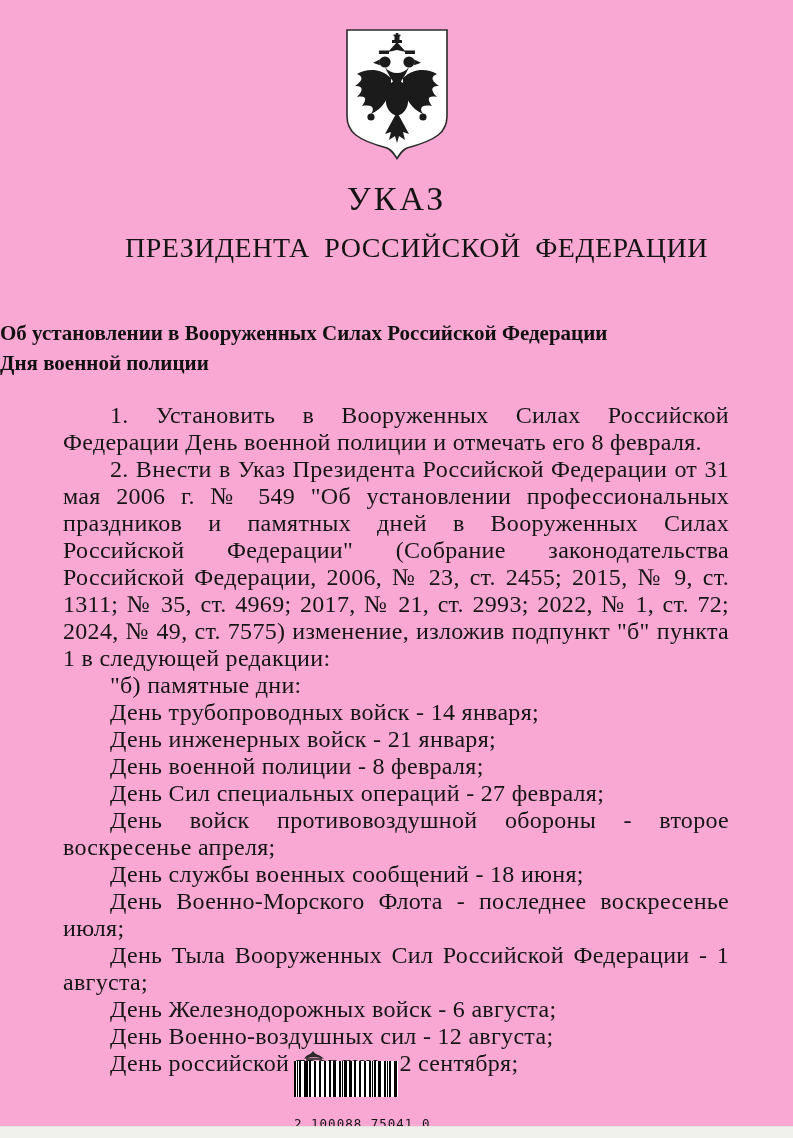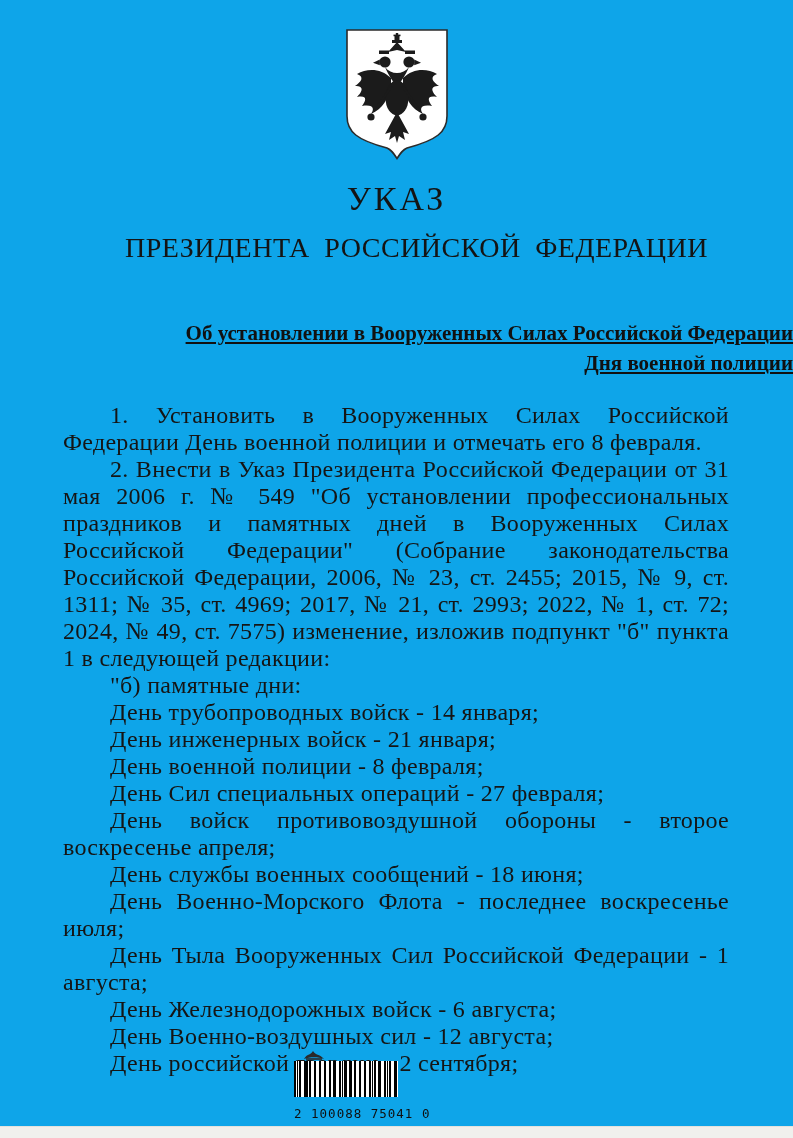--- a/index.html
+++ b/index.html
@@ -2,21 +2,21 @@
 <html lang="ru"><head>
 <meta charset="utf-8">
 <style>
   html, body { margin: 0; padding: 0; }
   body { background: #888; }
   .page {
     position: relative;
     width: 793px;
     height: 1138px;
     margin: 0 auto;
-    background: #0ea5e9;
+    background: #f9a8d4;
     font-family: "Liberation Serif", "DejaVu Serif", serif;
     color: #151515;
     overflow: hidden;
   }
   .emblem {
     display: block;
     margin: 26px auto 0;
     width: 112px;
     height: 140px;
   }
@@ -33,26 +33,25 @@
     text-align: center;
     font-size: 28px;
     line-height: 32px;
     letter-spacing: 0.5px;
     word-spacing: 7px;
     color: #141414;
     padding-left: 40px;
   }
   .doc-subject {
     margin-top: 54px;
-    text-align: right;
+    text-align: left;
     font-weight: bold;
     font-size: 21px;
     line-height: 30px;
     color: #111;
-    text-decoration: underline;
   }
   .doc-body {
     margin: 24px 64px 0 63px;
     font-size: 24px;
     line-height: 27px;
     text-align: justify;
     letter-spacing: 0.3px;
   }
   .doc-body p {
     margin: 0;
@@ -74,21 +73,21 @@
   .barcode-bars {
     width: 104px;
     height: 36px;
     background-color: #fff;
     background-image:
       repeating-linear-gradient(90deg, #000 0 2px, transparent 2px 5px),
       repeating-linear-gradient(90deg, transparent 0 3px, #000 3px 4px, transparent 4px 9px),
       repeating-linear-gradient(90deg, #000 0 1px, transparent 1px 13px);
   }
   .barcode-number {
-    margin-top: 9px;
+    margin-top: 19px;
     width: 118px;
     font-family: "DejaVu Sans Mono", "Liberation Mono", monospace;
     font-size: 12.5px;
     letter-spacing: 1px;
     white-space: nowrap;
     color: #101010;
   }
   .bottom-strip {
     position: absolute;
     left: 0; right: 0; bottom: 0;

